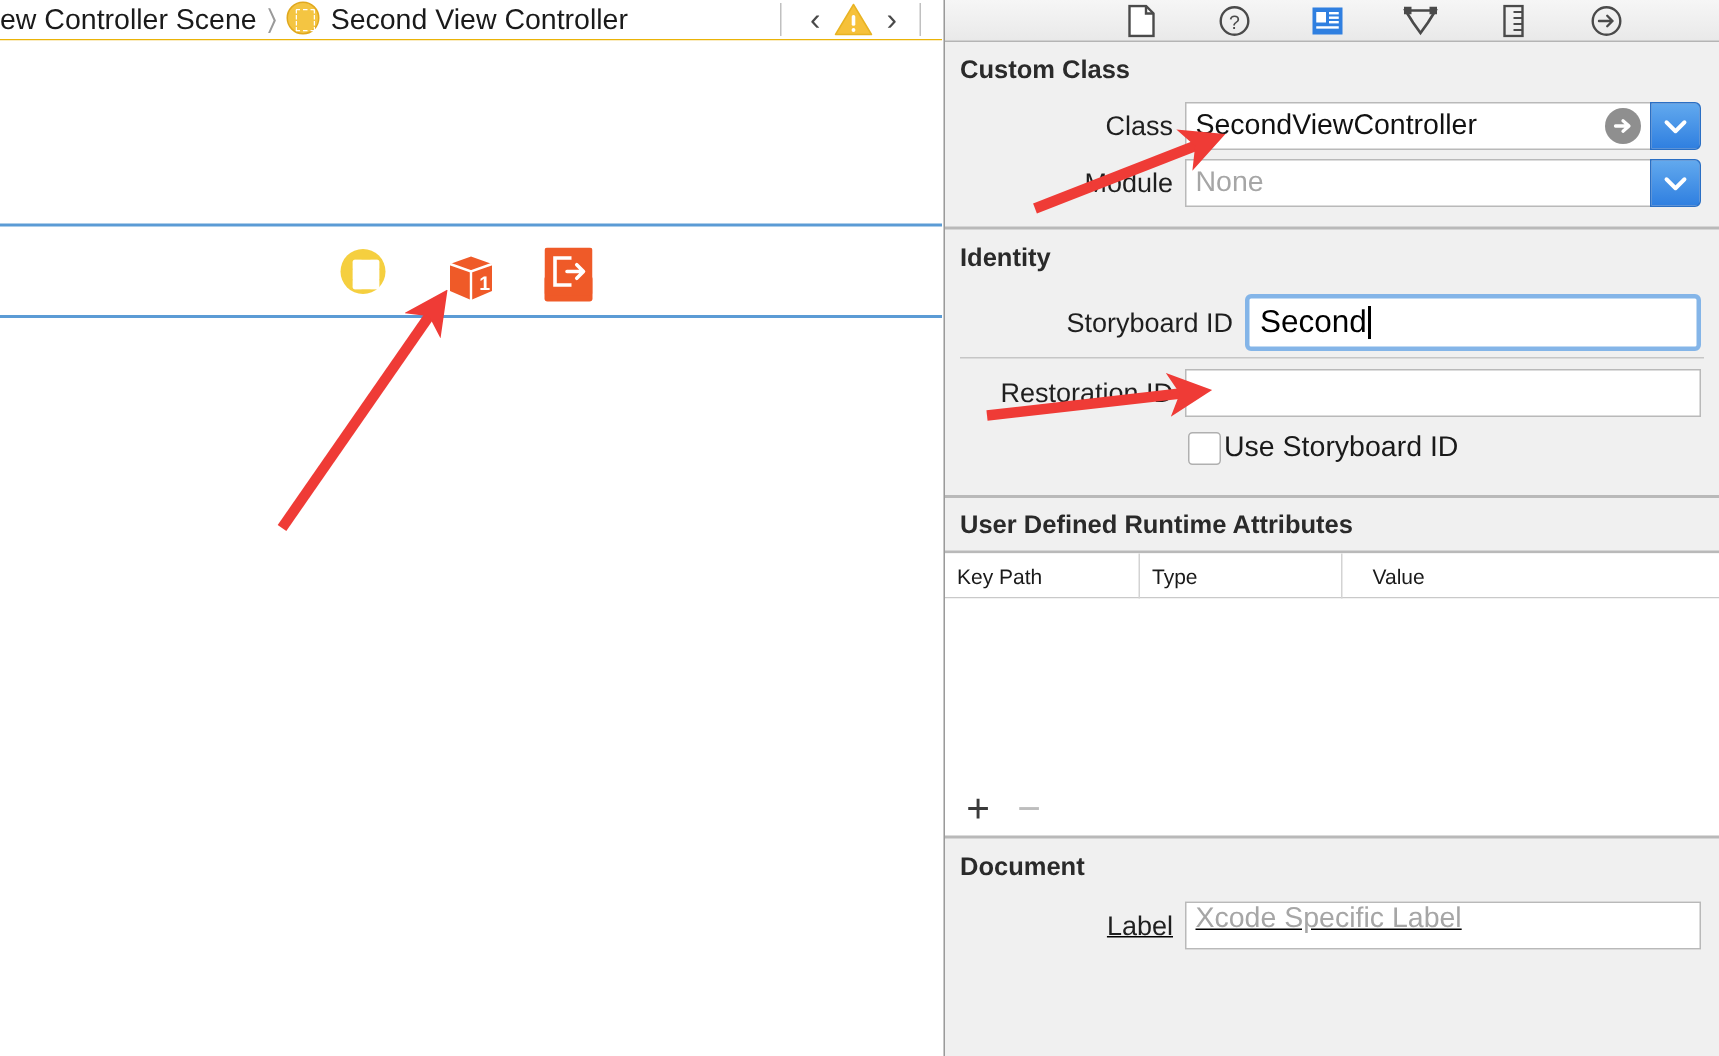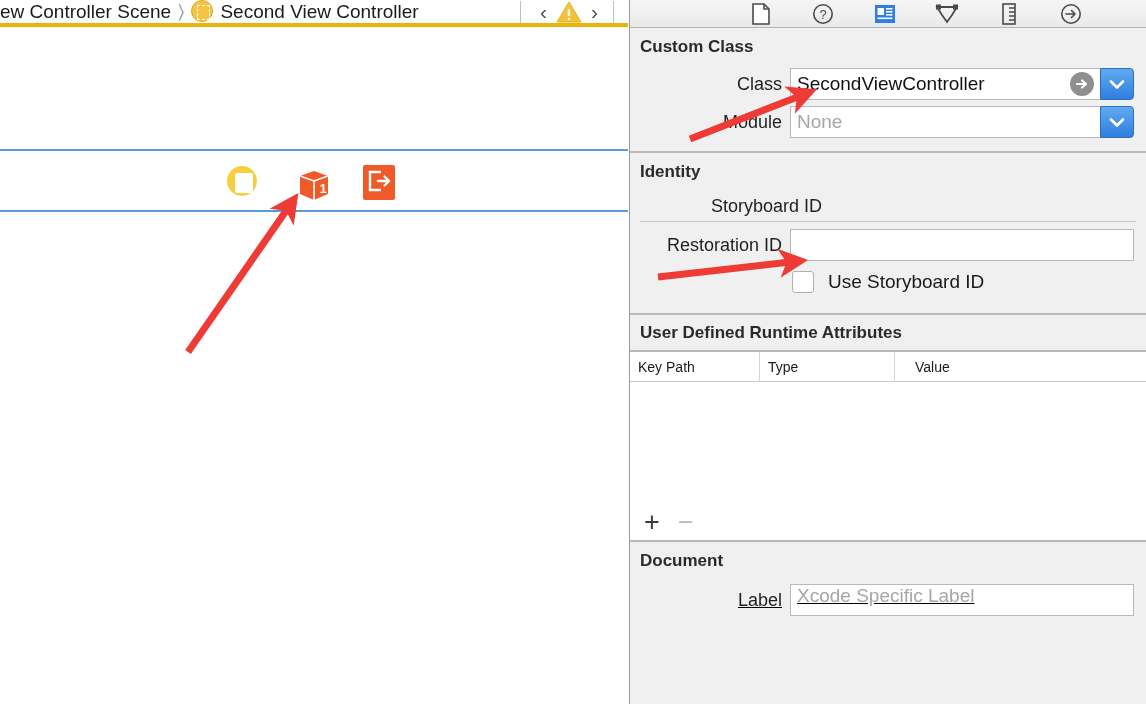--- a/index.html
+++ b/index.html
@@ -15,21 +15,21 @@
   
   .canvas-pane {
     position: absolute; left: 0; top: 0;
     width: 628px; height: 704px;
     background: #ffffff;
   }
   .breadcrumb-bar {
     position: absolute; left: 0; top: 0;
     width: 628px; height: 27px;
     background: #ffffff;
-    border-bottom: 4px solid #eab308;
+    border-bottom: 1px solid #eab308;
     display: flex; align-items: center;
     overflow: hidden;
   }
   .crumb-text {
     font-size: 19px; color: #1a1a1a; white-space: nowrap;
     line-height: 27px;
   }
   .crumb-sep {
     font-size: 19px; color: #9a9a9a; padding: 0 7px; line-height: 27px;
   }
@@ -191,21 +191,21 @@
   .focus-ring .txt {
     font-size: 21px; color: #000;
   }
   .caret {
     display: inline-block; width: 2px; height: 22px;
     background: #000; margin-left: 1px;
     vertical-align: middle;
   }
 
   .checkbox-row {
-    display: flex; align-items: center; gap: 14px;
+    display: flex; align-items: center; gap: 2px;
     padding: 6px 0 8px 162px;
   }
   .checkbox {
     width: 22px; height: 22px; border: 1.5px solid #b0b0b0;
     border-radius: 3px; background: #fff; flex: 0 0 auto;
   }
   .checkbox-label { font-size: 19px; color: #1a1a1a; }
 
   
   .udra-table { background: #ffffff; }
@@ -382,20 +382,24 @@
       <div style="height:10px"></div>
     </div>
 
     <div class="grad-sep"></div>
 
     <div>
       <div class="section-head">Identity</div>
 
       <div class="row" style="padding-top:6px;padding-bottom:4px;padding-left:40px;">
         <span class="row-label lbl-sbid">Storyboard ID</span>
+        <span class="focus-ring">
+          <span class="txt">Second</span>
+            <span class="caret"></span>
+        </span>
       </div>
 
       <div class="divider" style="margin-left:10px;width:calc(100% - 20px);"></div>
 
       <div class="row" style="padding-top:7px;padding-bottom:4px;">
         <span class="row-label lbl-restore">Restoration ID</span>
         <span class="field">
           <span></span>
         </span>
       </div>

